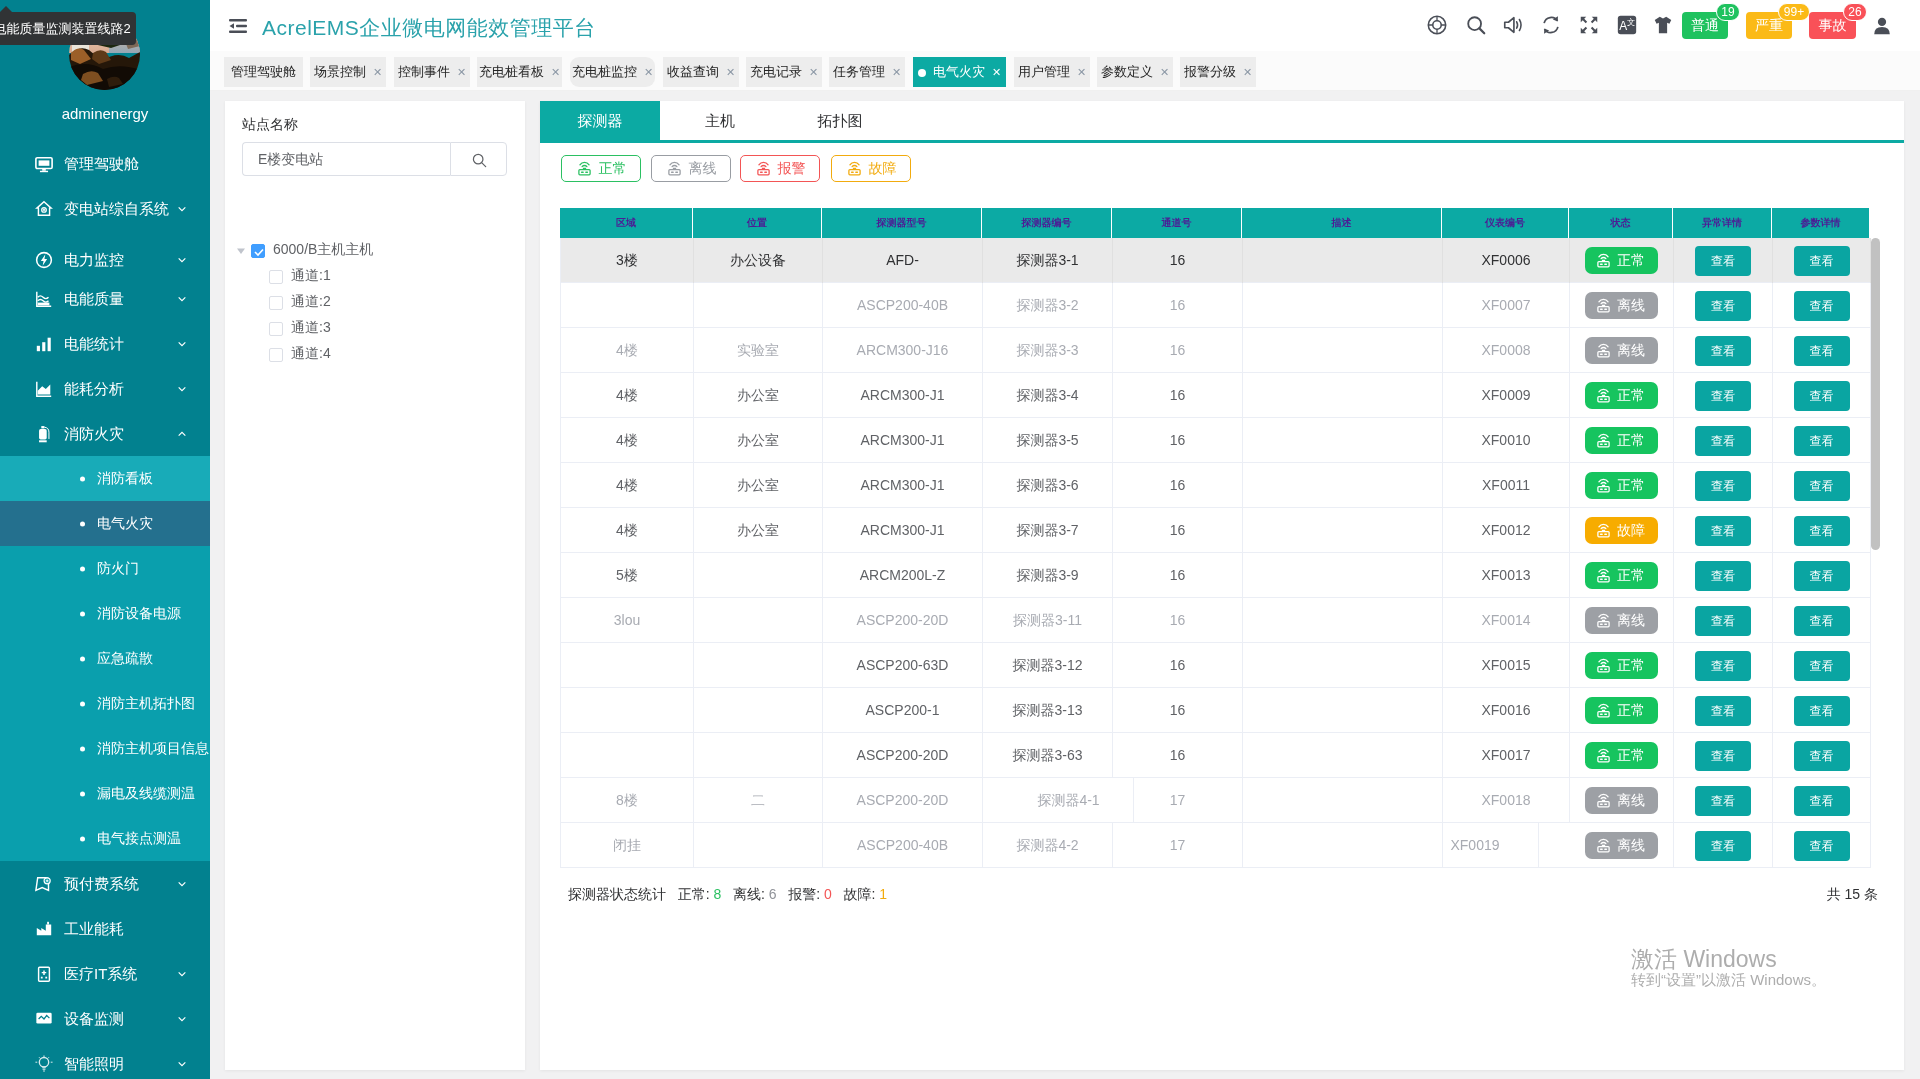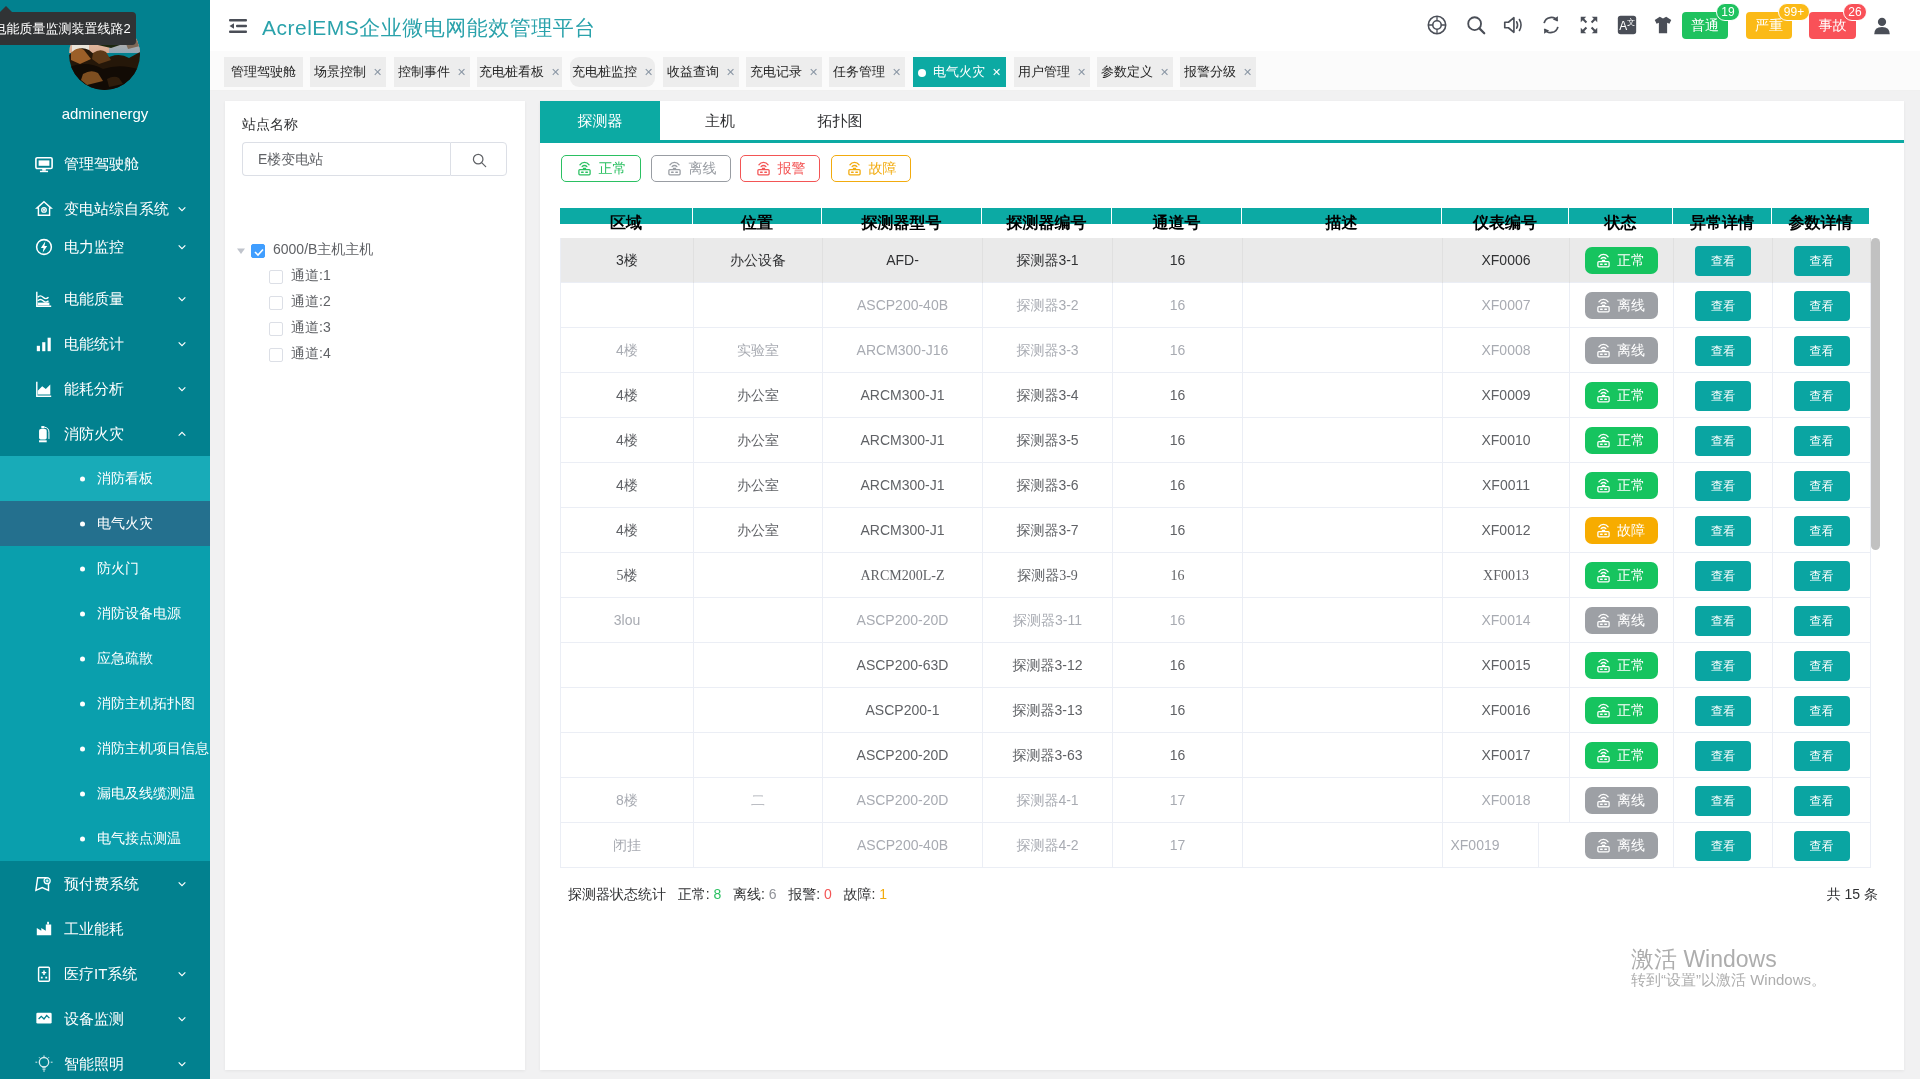--- a/index.html
+++ b/index.html
@@ -50,21 +50,21 @@
 #mpanel { position:absolute; left:540px; top:101px; width:1364px; height:969px; background:#fff; box-shadow:0 1px 3px rgba(0,0,0,0.06); }
 .mtab { position:absolute; top:0; height:39px; line-height:39px; text-align:center; font-size:15px; color:#303133; width:120px; }
 .mtab.on { background:#0caaa3; color:#fff; }
 #mtabline { position:absolute; left:0; top:39px; width:1364px; height:3px; background:#0caaa3; }
 .fbtn { position:absolute; top:54px; height:27px; border-radius:5px; font-size:14px; line-height:25px; background:#fff; text-align:center; }
 .fbtn span { vertical-align:top; }
 .fbtn svg { margin:4px 6px 0 0; vertical-align:top; }
 
 
 #tbl { position:absolute; left:20px; top:107px; width:1310px; }
-.th { position:absolute; top:0; height:16px; background:#0caaa4; color:#000000; font-weight:bold; font-size:16px; line-height:30px; text-align:center; border-right:1px solid #fff; }
+.th { position:absolute; top:0; height:30px; background:#0caaa4; color:#4c1d95; font-weight:bold; font-size:10px; line-height:30px; text-align:center; border-right:1px solid #fff; }
 .tr { position:absolute; width:1310px; height:45px; border-bottom:1px solid #ebeef5; border-left:1px solid #ebeef5; background:#fff;padding-left:8px; }
 .tr.sel { background:#eaeaea; }
 .td { position:absolute; top:0; height:45px; line-height:45px; text-align:center; font-size:14px; color:#606266; border-right:1px solid #ebeef5; overflow:hidden; }
 .tr.off .td { color:#a8abb2; }
 .tr.sel .td { color:#303133; border-right-color:#e0e0e0; }
 .badge { display:inline-block; height:27px; border-radius:7px; color:#fff; font-size:14px; line-height:27px; margin-top:9px; padding:0 13px 0 10px; }
 .badge svg { vertical-align:-4px; margin-right:5px; }
 .bgreen { background:#16c45f; }
 .bgray { background:#9da0a5; }
 .borange { background:#f7ac00; }
@@ -125,21 +125,21 @@
     <svg class="ic" viewBox="0 0 20 20">
         <path d="M10,2 L18,9 L16.2,9 L16.2,17 L3.8,17 L3.8,9 L2,9 Z" fill="none" stroke="#fff" stroke-width="1.6"></path>
         <circle cx="10" cy="11" r="2.6" fill="none" stroke="#fff" stroke-width="1.3"></circle>
         <path d="M10,9 v4 M8.3,10 l3.4,2 M8.3,12 l3.4,-2" stroke="#fff" stroke-width="0.9"></path>
       </svg>
     <span class="tx">变电站综自系统</span>
     <svg class="ch" viewBox="0 0 12 12">
         <path d="M2,4 L6,8 L10,4" fill="none" stroke="#fff" stroke-width="1.4"></path>
       </svg>
   </div>
-  <div class="mi" style="top:224px;font-family:Liberation Serif, serif;">
+  <div class="mi" style="top:237px;font-family:Liberation Serif, serif;">
     <svg class="ic" viewBox="0 0 20 20">
         <circle cx="10" cy="10" r="8.2" fill="none" stroke="#fff" stroke-width="1.7"></circle>
         <path d="M11.5,3.5 L6.5,11 L9.5,11 L8.5,16.5 L13.5,9 L10.5,9 Z" fill="#fff"></path>
       </svg>
     <span class="tx">电力监控</span>
     <svg class="ch" viewBox="0 0 12 12">
         <path d="M2,4 L6,8 L10,4" fill="none" stroke="#fff" stroke-width="1.4"></path>
       </svg>
   </div>
   <div class="mi" style="top:276px;">
@@ -532,21 +532,21 @@
         <div class="td" style="left:422px;width:130px;">探测器3-7</div>
         <div class="td" style="left:552px;width:130px;">16</div>
         <div class="td" style="left:682px;width:200px;"></div>
         <div class="td" style="left:882px;width:127px;">XF0012</div>
         <div class="td" style="left:1009px;width:104px;"><span class="badge borange"><svg width="17" height="17" viewBox="0 0 20 20">
               <use href="#det"></use>
             </svg>故障</span></div>
         <div class="td" style="left:1113px;width:99px;"><span class="vbtn">查看</span></div>
         <div class="td" style="left:1212px;width:98px;"><span class="vbtn">查看</span></div>
       </div>
-  <div class="tr " style="top:345px;font-family:Liberation Serif, serif;">
+  <div class="tr " style="top:345px;">
         <div class="td" style="left:0px;width:133px;">5楼</div>
         <div class="td" style="left:133px;width:129px;"></div>
         <div class="td" style="left:262px;width:160px;">ARCM200L-Z</div>
         <div class="td" style="left:422px;width:130px;">探测器3-9</div>
         <div class="td" style="left:552px;width:130px;">16</div>
         <div class="td" style="left:682px;width:200px;"></div>
         <div class="td" style="left:882px;width:127px;">XF0013</div>
         <div class="td" style="left:1009px;width:104px;"><span class="badge bgreen"><svg width="17" height="17" viewBox="0 0 20 20">
               <use href="#det"></use>
             </svg>正常</span></div>
@@ -606,21 +606,21 @@
         <div class="td" style="left:1009px;width:104px;"><span class="badge bgreen"><svg width="17" height="17" viewBox="0 0 20 20">
               <use href="#det"></use>
             </svg>正常</span></div>
         <div class="td" style="left:1113px;width:99px;"><span class="vbtn">查看</span></div>
         <div class="td" style="left:1212px;width:98px;"><span class="vbtn">查看</span></div>
       </div>
   <div class="tr off" style="top:570px;">
         <div class="td" style="left:0px;width:133px;">8楼</div>
         <div class="td" style="left:133px;width:129px;">二</div>
         <div class="td" style="left:262px;width:160px;">ASCP200-20D</div>
-        <div class="td" style="left:422px;width:130px;">探测器4-1</div>
+        <div class="td" style="left:443px;width:130px;">探测器4-1</div>
         <div class="td" style="left:552px;width:130px;">17</div>
         <div class="td" style="left:682px;width:200px;"></div>
         <div class="td" style="left:882px;width:127px;">XF0018</div>
         <div class="td" style="left:1009px;width:104px;"><span class="badge bgray"><svg width="17" height="17" viewBox="0 0 20 20">
               <use href="#det"></use>
             </svg>离线</span></div>
         <div class="td" style="left:1113px;width:99px;"><span class="vbtn">查看</span></div>
         <div class="td" style="left:1212px;width:98px;"><span class="vbtn">查看</span></div>
       </div>
   <div class="tr off" style="top:615px;">

